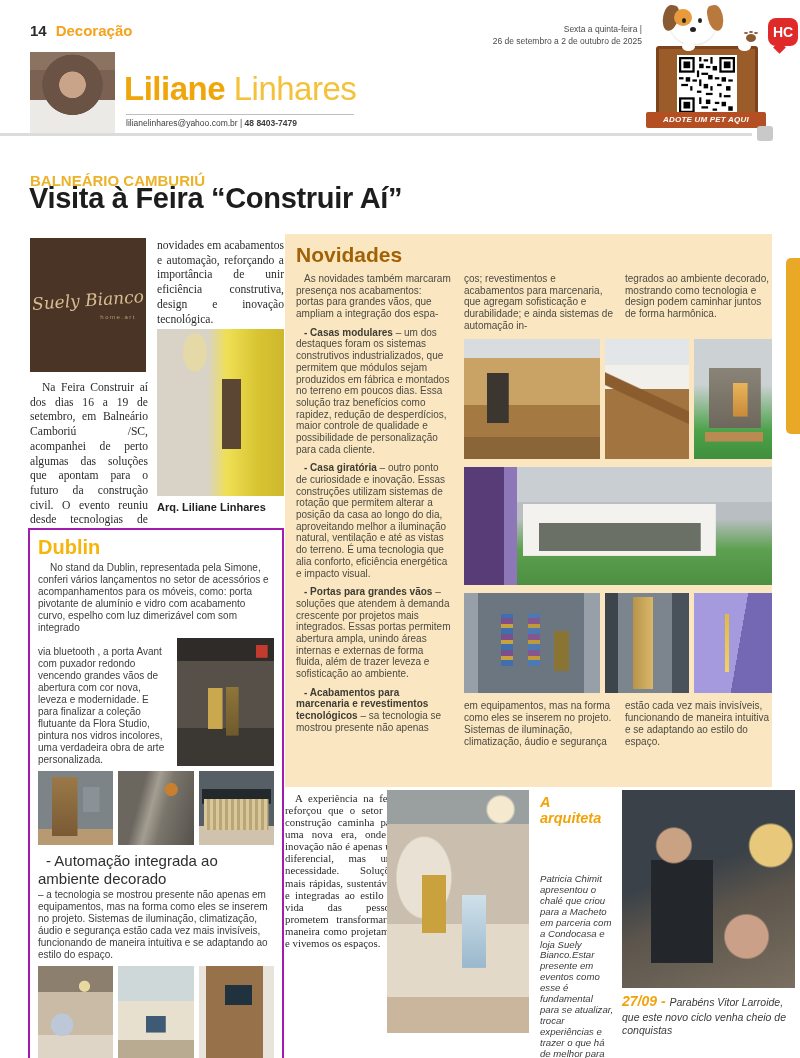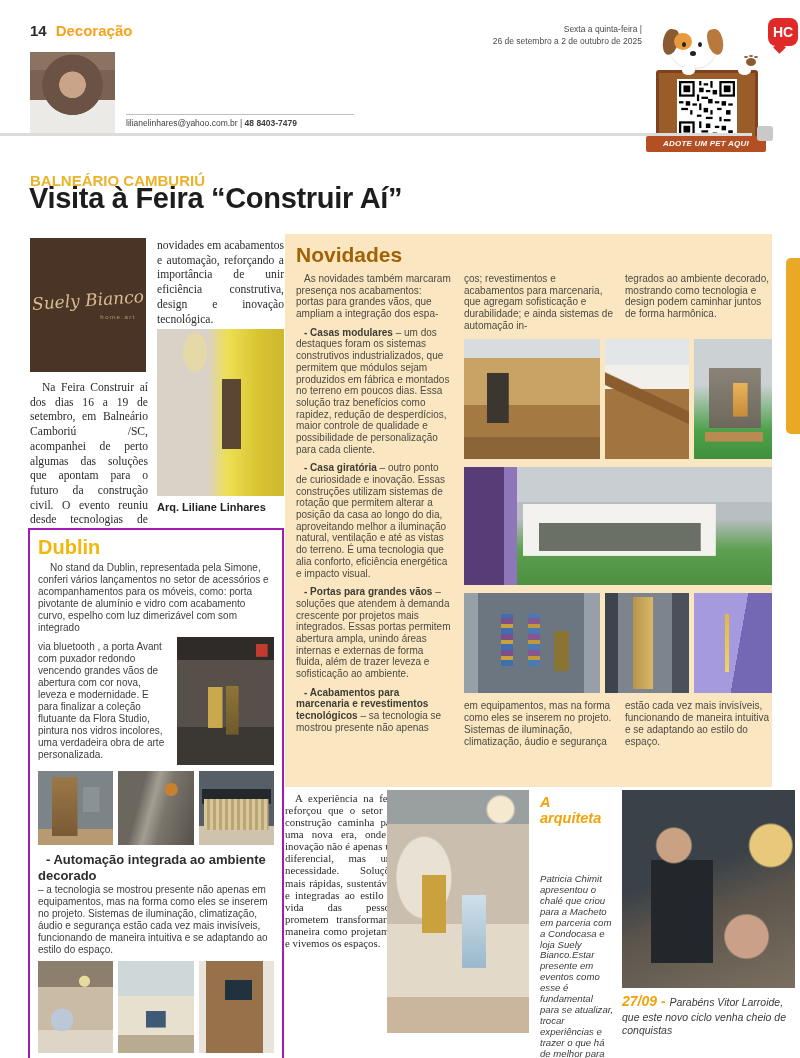--- a/index.html
+++ b/index.html
@@ -17,21 +17,21 @@
   .author-name{position:absolute;left:124px;top:70px;font-size:33px;letter-spacing:-.5px;}
   .fn{font-weight:bold;color:#F0A60A;}
   .ln{font-weight:normal;color:#F4C13A;}
   .author-contact{position:absolute;left:126px;top:114px;width:228px;border-top:1px solid #bfbfbf;
      padding-top:3px;font-size:8.5px;color:#3d3d3d;}
   .phone{font-weight:bold;}
   .header-rule{position:absolute;left:0;top:133px;width:752px;height:3px;background:#dcdcdc;}
   .rule-handle{position:absolute;left:757px;top:126px;width:16px;height:15px;background:#c9c9c9;border-radius:3px;}
 
   
-  .adopt{position:absolute;left:646px;top:24px;width:120px;height:132px;}
+  .adopt{position:absolute;left:646px;top:0;width:120px;height:132px;}
   .sign{position:absolute;left:10px;top:46px;width:96px;height:72px;background:#9a5c28;
         border:3px solid #7c431c;border-radius:3px;}
   .qr{position:absolute;left:50%;top:50%;transform:translate(-50%,-50%);width:56px;height:56px;
       background:#fff;padding:2px;}
   .qr svg{display:block;width:100%;height:100%;}
   .banner{position:absolute;left:0;top:112px;width:120px;height:16px;background:#b44f24;color:#fff;
       font-size:8px;font-weight:bold;font-style:italic;text-align:center;line-height:16px;
       border-radius:2px;letter-spacing:.2px;}
   .dog-head{position:absolute;left:24px;top:0;width:46px;height:44px;background:#fff;
       border-radius:50% 50% 46% 46%;box-shadow:0 1px 2px rgba(0,0,0,.12);}
@@ -68,31 +68,31 @@
       linear-gradient(#5a4632,#5a4632) 60% 52%/15% 42% no-repeat,
       linear-gradient(90deg,#d9d2c6 0 40%,#efdf55 55%,#d8c431 80%,#cdb82e 100%);}
   .arq-caption{position:absolute;left:157px;top:501px;font-size:11px;font-weight:bold;color:#222;}
 
   
   .dublin{position:absolute;left:28px;top:528px;width:256px;height:616px;border:2px solid #a21caf;
       background:#fff;box-sizing:border-box;padding:5px 8px;overflow:hidden;}
   .dublin-title{color:#F5B50A;font-size:20px;font-weight:bold;margin:1px 0 3px;}
   .dub-txt{font-size:10px;line-height:1.2;color:#3d3d3d;}
   .dub-a{text-indent:12px;margin:0 0 2px;}
-  .dublin-wrap{display:flex;gap:6px;align-items:center;min-height:130px;}
+  .dublin-wrap{display:flex;gap:6px;align-items:flex-end;min-height:130px;}
   .dublin-wrap-text{flex:1;}
   .dublin-photo{width:97px;height:128px;flex:none;
     background:linear-gradient(#c23b2e,#c23b2e) 92% 6%/12% 10% no-repeat,
       linear-gradient(#caa94e,#caa94e) 38% 58%/15% 32% no-repeat,
       linear-gradient(#8f7538,#6e5a2c) 58% 62%/13% 38% no-repeat,
       linear-gradient(180deg,#2f2b28 0 18%,#565049 18% 70%,#3b3733 70%);}
   .dublin-row{display:flex;gap:5px;margin-top:5px;}
   .dublin-row .ph{flex:1;height:74px;}
   .dublin-row.r2 .ph{height:92px;}
-  .auto-title{font-weight:bold;font-size:13px;margin:7px 0 0;color:#2e2e2e;text-indent:8px;}
+  .auto-title{font-weight:normal;font-size:15px;margin:7px 0 0;color:#2e2e2e;text-indent:8px;}
   .auto-body{margin:1px 0 0;}
   .ph-door-wood{background:linear-gradient(180deg,#9a7848,#7a5a34) 28% 42%/34% 80% no-repeat,
       linear-gradient(#8a9298,#8a9298) 76% 32%/22% 34% no-repeat,
       linear-gradient(180deg,#7d8488 0 78%,#b89a72 78%);}
   .ph-door-glass{background:radial-gradient(circle at 70% 25%,#c87f2e 0 8%,rgba(0,0,0,0) 9%),
       linear-gradient(105deg,#6b665e 0 30%,#a39d92 45%,#7b766c 60%,#55504a);}
   .ph-sideboard{background:repeating-linear-gradient(90deg,#d9c79a 0 3px,#b9a678 3px 6px) 50% 66%/86% 42% no-repeat,
       linear-gradient(#23282c,#23282c) 50% 30%/92% 20% no-repeat,
       linear-gradient(180deg,#565e66 0 74%,#cfc3ae 74%);}
   .ph-chair-room{background:radial-gradient(circle at 32% 64%,#bcc7d8 0 14%,rgba(0,0,0,0) 15%),
@@ -243,20 +243,23 @@
     </div>
     <div class="pawprint"></div>
     <div class="banner">ADOTE UM PET AQUI</div>
   </div>
   <div class="hc">
     <div class="hc-tail"></div>
     <div class="hc-bubble">HC</div>
   </div>
 
   <div class="author-photo"></div>
+  <div class="author-name">
+    <span class="fn">Liliane</span><span class="ln"> Linhares</span>
+  </div>
   <div class="author-contact">
     <span>lilianelinhares@yahoo.com.br | </span><span class="phone">48 8403-7479</span>
   </div>
   <div class="header-rule"></div>
   <div class="rule-handle"></div>
 
   <div class="kicker">BALNEÁRIO CAMBURIÚ</div>
   <div class="headline">Visita à Feira “Construir Aí”</div>
 
   <div class="logo-box">

